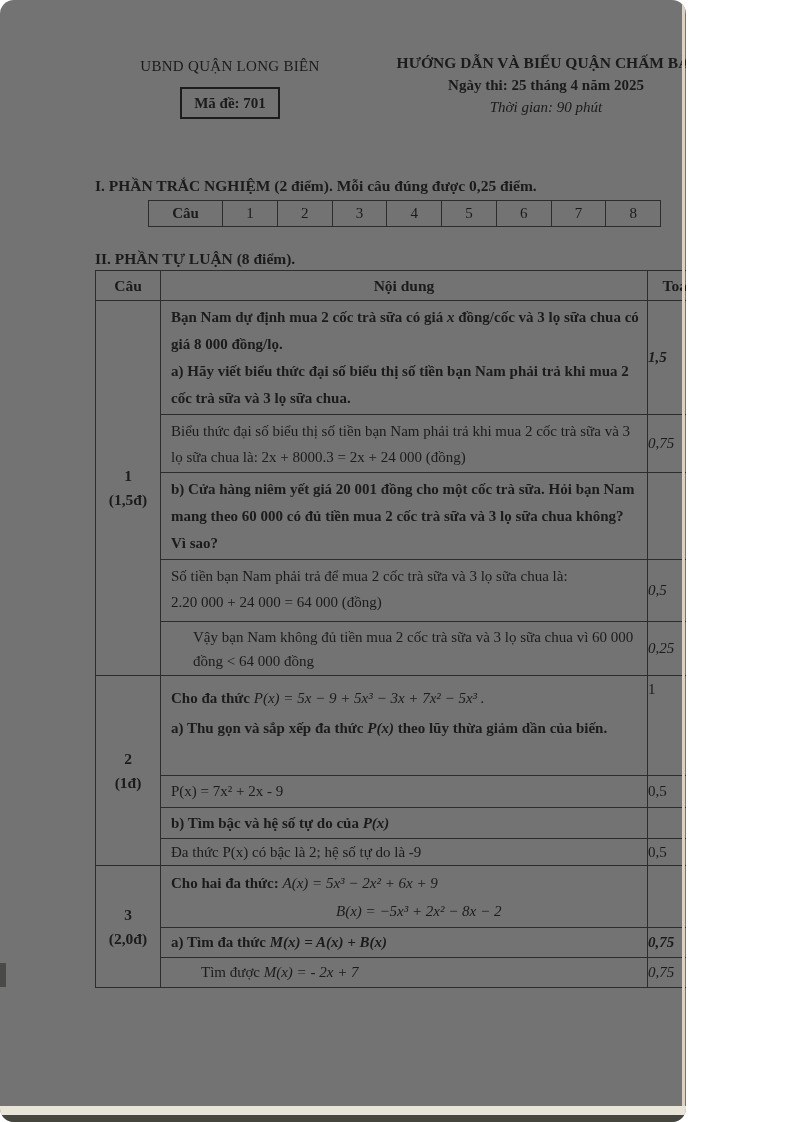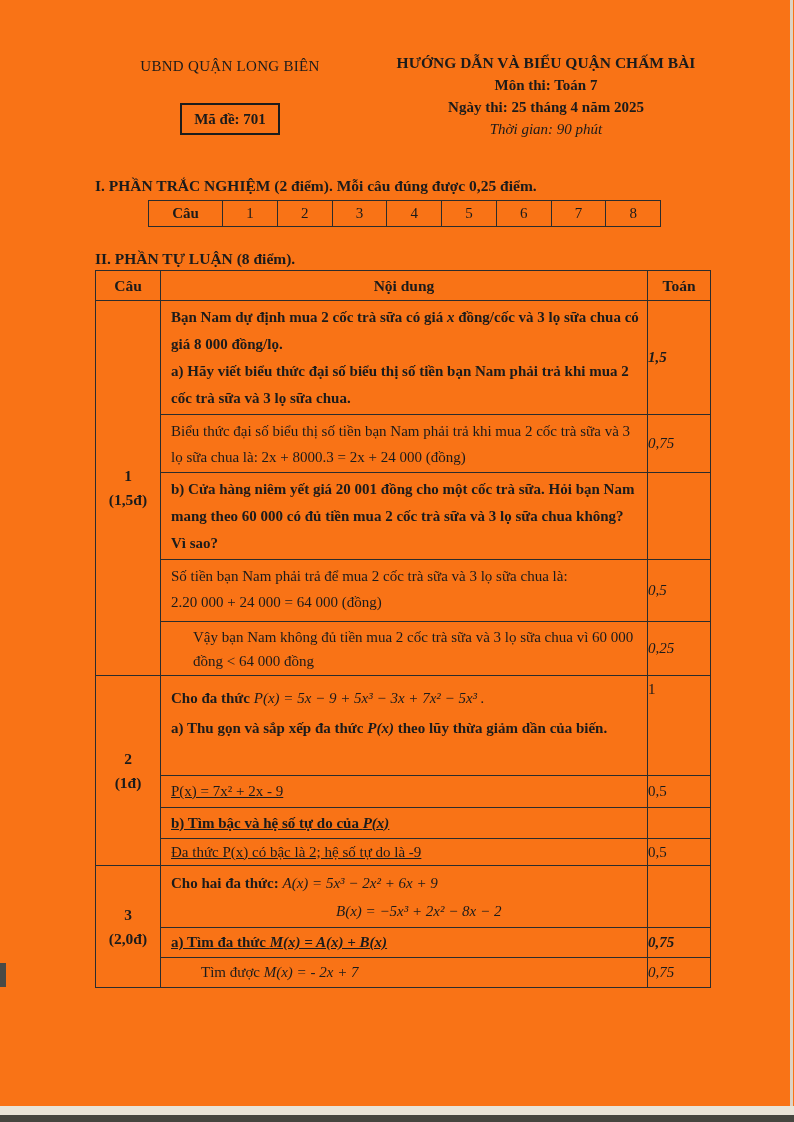--- a/index.html
+++ b/index.html
@@ -1,35 +1,36 @@
 <!DOCTYPE html>
 <html><head>
 <meta charset="utf-8">
 <style>
   * { margin: 0; padding: 0; box-sizing: border-box; }
   html, body { background: #ffffff; }
   .page {
     position: relative;
-    width: 794px;
+    width: 686px;
     height: 1122px;
-    background: #f97316;
+    background: #737373;
     font-family: "Liberation Serif", "DejaVu Serif", serif;
     color: #1b1b1b;
     overflow: hidden;
+    border-radius: 14px;
   }
   
   .hdr-left {
     position: absolute; left: 88px; top: 55px; width: 284px;
     text-align: center; line-height: 22px;
   }
   .hdr-left .l1 { font-size: 15px; letter-spacing: .3px; }
   .hdr-left .l2 { font-size: 16px; font-weight: bold; }
   .hdr-left .l3 { font-size: 15.5px; font-weight: bold; }
   .code-box {
-    display: inline-block; margin-top: 26px;
+    display: inline-block; margin-top: 10px;
     border: 2px solid #1c1c1c; padding: 3px 12px;
     font-size: 15px; font-weight: bold;
   }
   .hdr-right {
     position: absolute; left: 366px; top: 52px; width: 360px;
     text-align: center; line-height: 22px;
   }
   .hdr-right .t  { font-size: 15.5px; font-weight: bold; }
   .hdr-right .s  { font-size: 15px;  font-weight: bold; }
   .hdr-right .d  { font-size: 15px;  font-weight: bold; }
@@ -49,21 +50,21 @@
   .essay-table { position: absolute; left: 95px; top: 270px; width: 615px; }
   .essay-table th { font-size: 15.5px; font-weight: bold; text-align: center; height: 30px; }
   .cau-cell { text-align: center; font-size: 15.5px; font-weight: bold; line-height: 24px; vertical-align: middle; }
   .nd { text-align: left; vertical-align: top; padding: 3px 8px 2px 10px; font-size: 15px; }
   .diem { font-size: 15px; vertical-align: middle; }
   .lh27 { line-height: 27px; }
   .lh26 { line-height: 26px; }
   .lh24 { line-height: 24px; padding-left: 32px; }
   .lh30 { line-height: 30px; padding-top: 7px; }
   .lh28 { line-height: 28px; }
-  .cmp  { line-height: 19px; vertical-align: middle; padding-top: 2px; padding-bottom: 2px; text-decoration: underline; }
+  .cmp  { line-height: 19px; vertical-align: middle; padding-top: 2px; padding-bottom: 2px; }
   .b    { font-weight: bold; }
   .math { font-style: italic; }
   .mb   { font-style: italic; font-weight: bold; }
   .sc-bi { font-style: italic; font-weight: bold; }
   .sc-i  { font-style: italic; }
   .sc-top { vertical-align: top; padding-top: 5px; }
   .indent-b { padding-left: 165px; }
   .indent-s { display: inline-block; padding-left: 30px; }
   
   .scan-edge   { position: absolute; right: 1px; top: 0; width: 3px; height: 1106px; background: #dcd3c6; }
@@ -76,21 +77,20 @@
 
 <div class="page">
 
   <div class="hdr-left">
     <div class="l1">UBND QUẬN LONG BIÊN</div>
     <div><span class="code-box">Mã đề: 701</span></div>
   </div>
 
   <div class="hdr-right">
     <div class="t">HƯỚNG DẪN VÀ BIỂU QUẬN CHẤM BÀI</div>
-    <div class="s">Môn thi: Toán 7</div>
     <div class="d">Ngày thi: 25 tháng 4 năm 2025</div>
     <div class="g">Thời gian: 90 phút</div>
   </div>
 
   <div class="sec-heading sec1-heading">I. PHẦN TRẮC NGHIỆM (2 điểm).  Mỗi câu đúng được 0,25 điểm.</div>
 
   <table class="mc-table">
     <colgroup>
       <col style="width:74px">
         <col style="width:54.75px">

